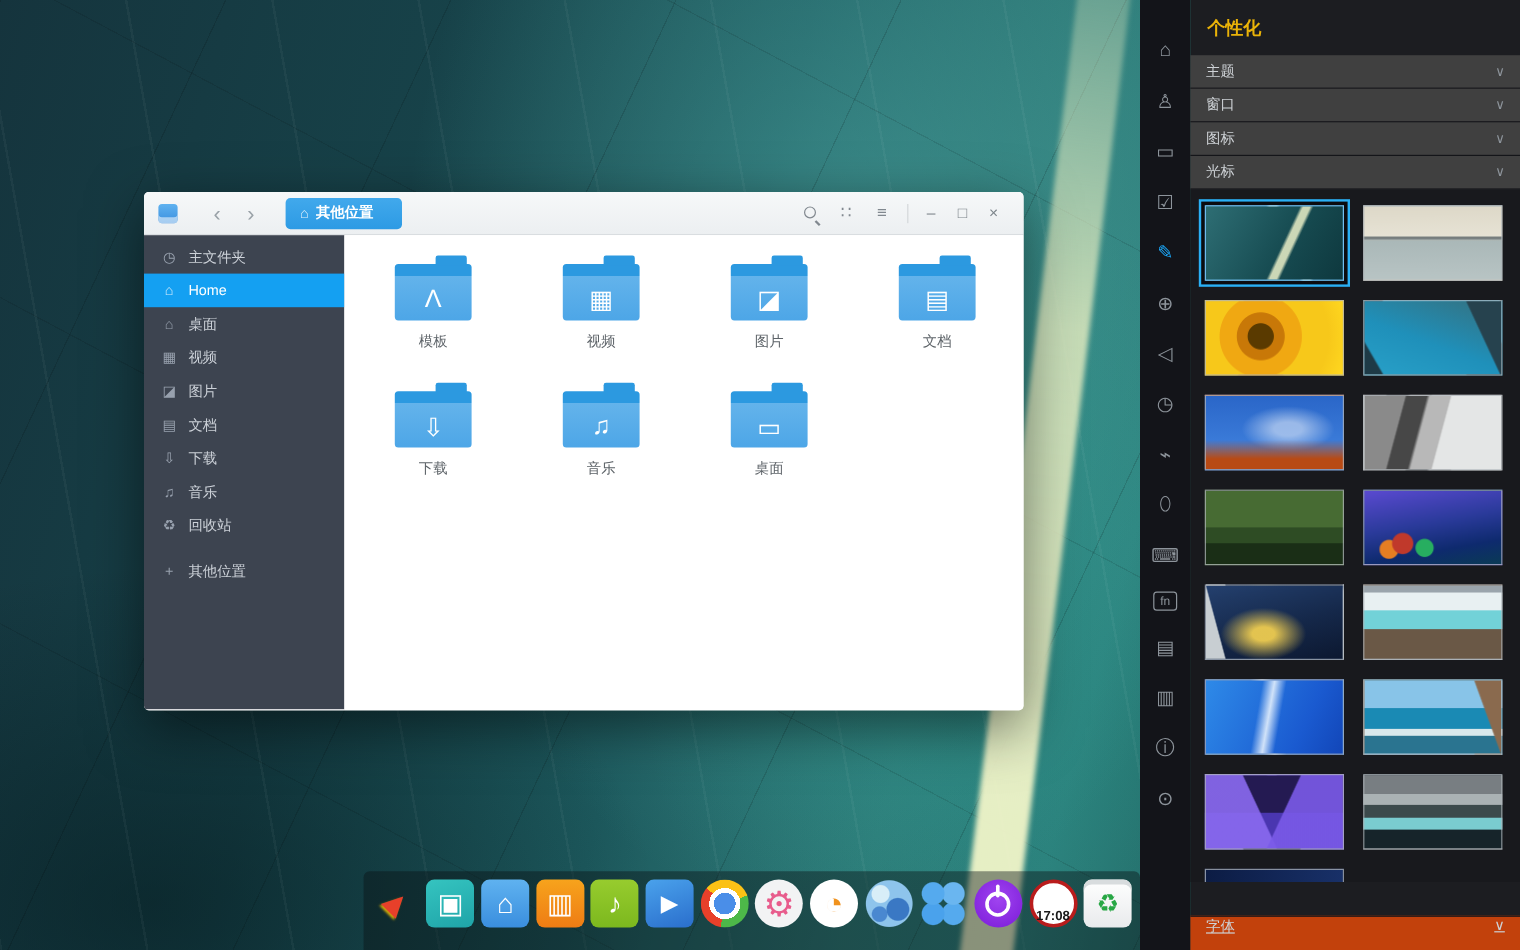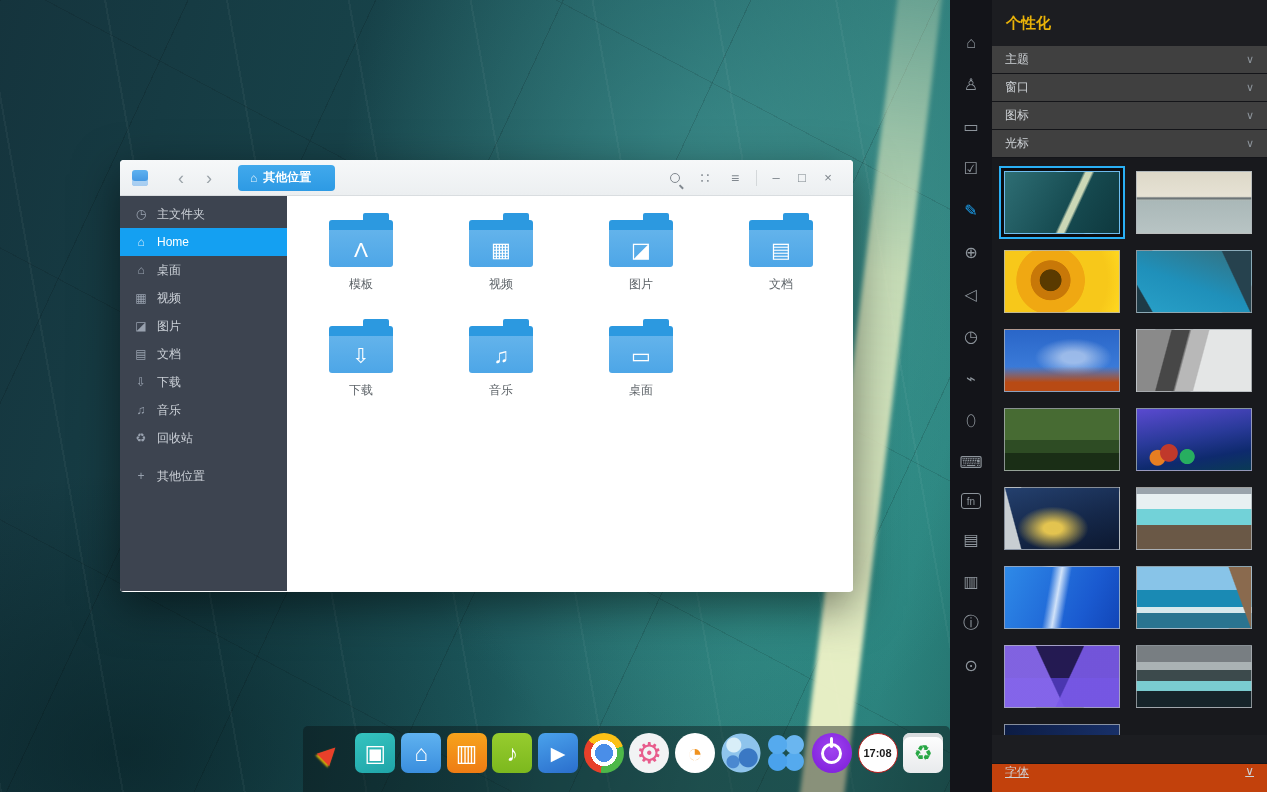--- a/index.html
+++ b/index.html
@@ -40,21 +40,21 @@
       radial-gradient(circle at 68% 62%, #3a78c4 0 9px, rgba(0,0,0,0) 10px),
       radial-gradient(circle at 30% 72%, #4a88d0 0 6px, rgba(0,0,0,0) 7px),
       radial-gradient(circle, #8ec4ec 0 19px, rgba(0,0,0,0) 20px); }
   .dock-item.dots .di { background:
       radial-gradient(circle at 29% 29%, #55aaee 0 9px, rgba(0,0,0,0) 10px),
       radial-gradient(circle at 71% 29%, #6ab6f0 0 9px, rgba(0,0,0,0) 10px),
       radial-gradient(circle at 29% 71%, #4aa2ec 0 9px, rgba(0,0,0,0) 10px),
       radial-gradient(circle at 71% 71%, #55aaee 0 9px, rgba(0,0,0,0) 10px); }
   .dock-item.power .di::before { content:""; width:15px; height:15px; border:3px solid #fff; border-radius:50%; }
   .dock-item.power .di::after { content:""; position:absolute; top:8px; left:50%; margin-left:-1.5px; width:3px; height:11px; background:#fff; border-radius:2px; }
-  .dock-item.clockface .di { border:1px solid #b91c1c; letter-spacing:0; }
+  .dock-item.clockface .di { border:3px solid #b91c1c; letter-spacing:0;align-items:flex-end; }
   .dock-item.trash .di { box-shadow:inset 0 4px 0 #d8dcde; }
 
   
   .window { position:absolute; left:120px; top:160px; width:733px; height:432px;
     border-radius:4px; overflow:hidden; box-shadow:0 14px 46px rgba(0,0,0,.5); background:#fff; }
   .titlebar { height:36px; background:linear-gradient(#f6f8f9,#eceff1); border-bottom:1px solid #d9dde0;
     display:flex; align-items:center; padding:0 12px; }
   .app-ic { width:16px; height:16px; border-radius:3px; background:linear-gradient(#5fb2f0,#3a8ede);
     box-shadow:inset 0 -5px 0 rgba(255,255,255,.55); flex:0 0 auto; }
   .nav-arrow { color:#9aa2a8; font-size:18px; line-height:1; padding:0 6px; cursor:pointer; }

